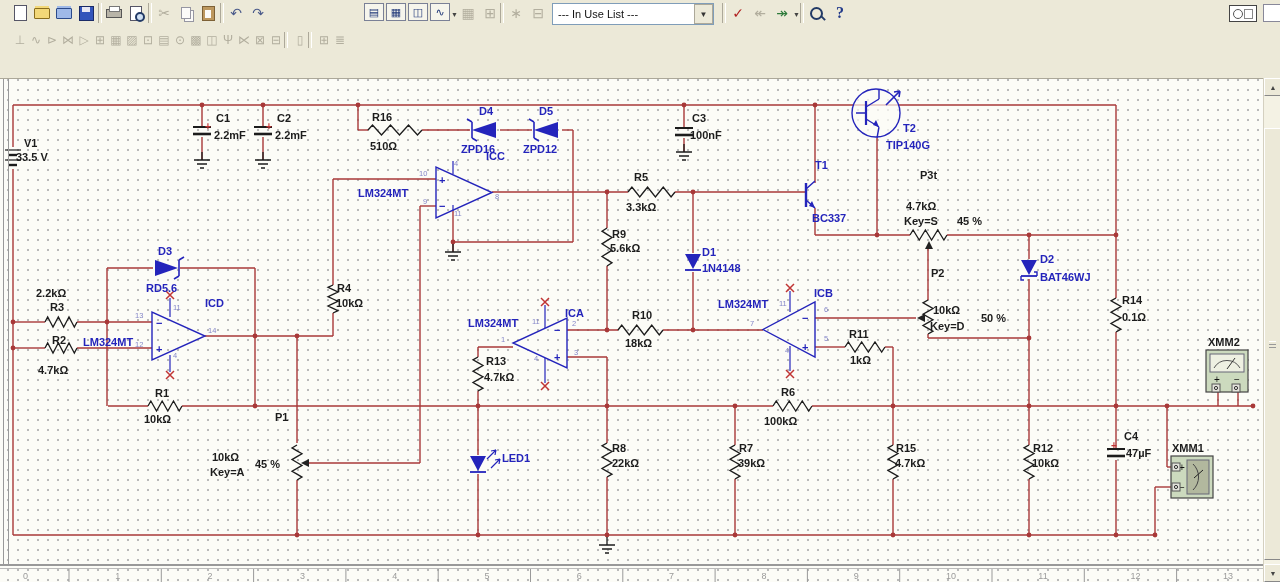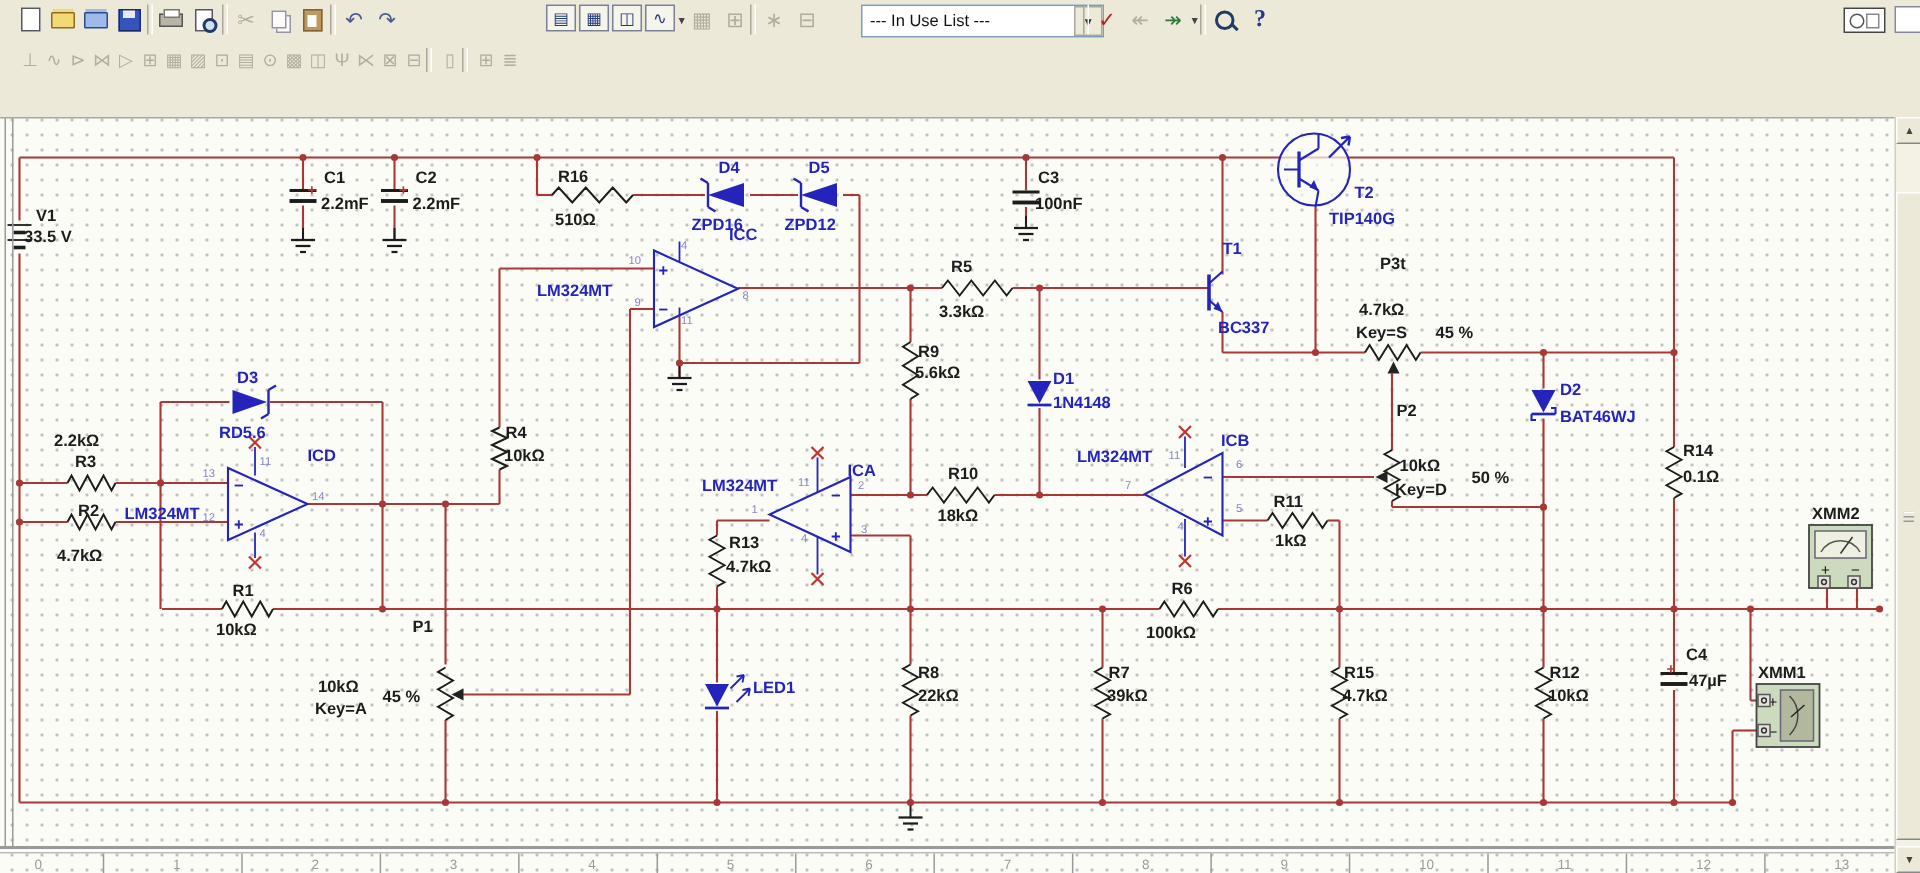--- a/index.html
+++ b/index.html
@@ -100,21 +100,21 @@
       <div class="tbtn c-navy boxed" style="left: 364px;">▤</div>
       <div class="tbtn c-navy boxed" style="left: 386px;">▦</div>
       <div class="tbtn c-navy boxed" style="left: 408px;">◫</div>
       <div class="tbtn c-navy boxed" style="left: 430px;">∿</div>
       <div class="darrow" style="left: 451px;">▼</div>
       <div class="tbtn  dis" style="left: 458px;">▦</div>
       <div class="tbtn  dis" style="left: 480px;">⊞</div>
       <div class="tsep" style="left: 500px;"></div>
       <div class="tbtn  dis" style="left: 506px;">∗</div>
       <div class="tbtn  dis" style="left: 528px;">⊟</div>
-      <div class="drop" style="left: 574px; width: 160px;">
+      <div class="drop" style="left: 552px; width: 160px;">
         <span>--- In Use List ---</span>
         <div class="da">▼</div>
       </div>
       <div class="tsep" style="left: 722px;"></div>
       <div class="tbtn c-red" style="left: 728px;">✓</div>
       <div class="tbtn  dis" style="left: 750px;">↞</div>
       <div class="tbtn c-fwd" style="left: 772px;">↠</div>
       <div class="darrow" style="left: 793px;">▼</div>
       <div class="tsep" style="left: 800px;"></div>
       <div class="tbtn ic-mag" style="left: 806px;">

